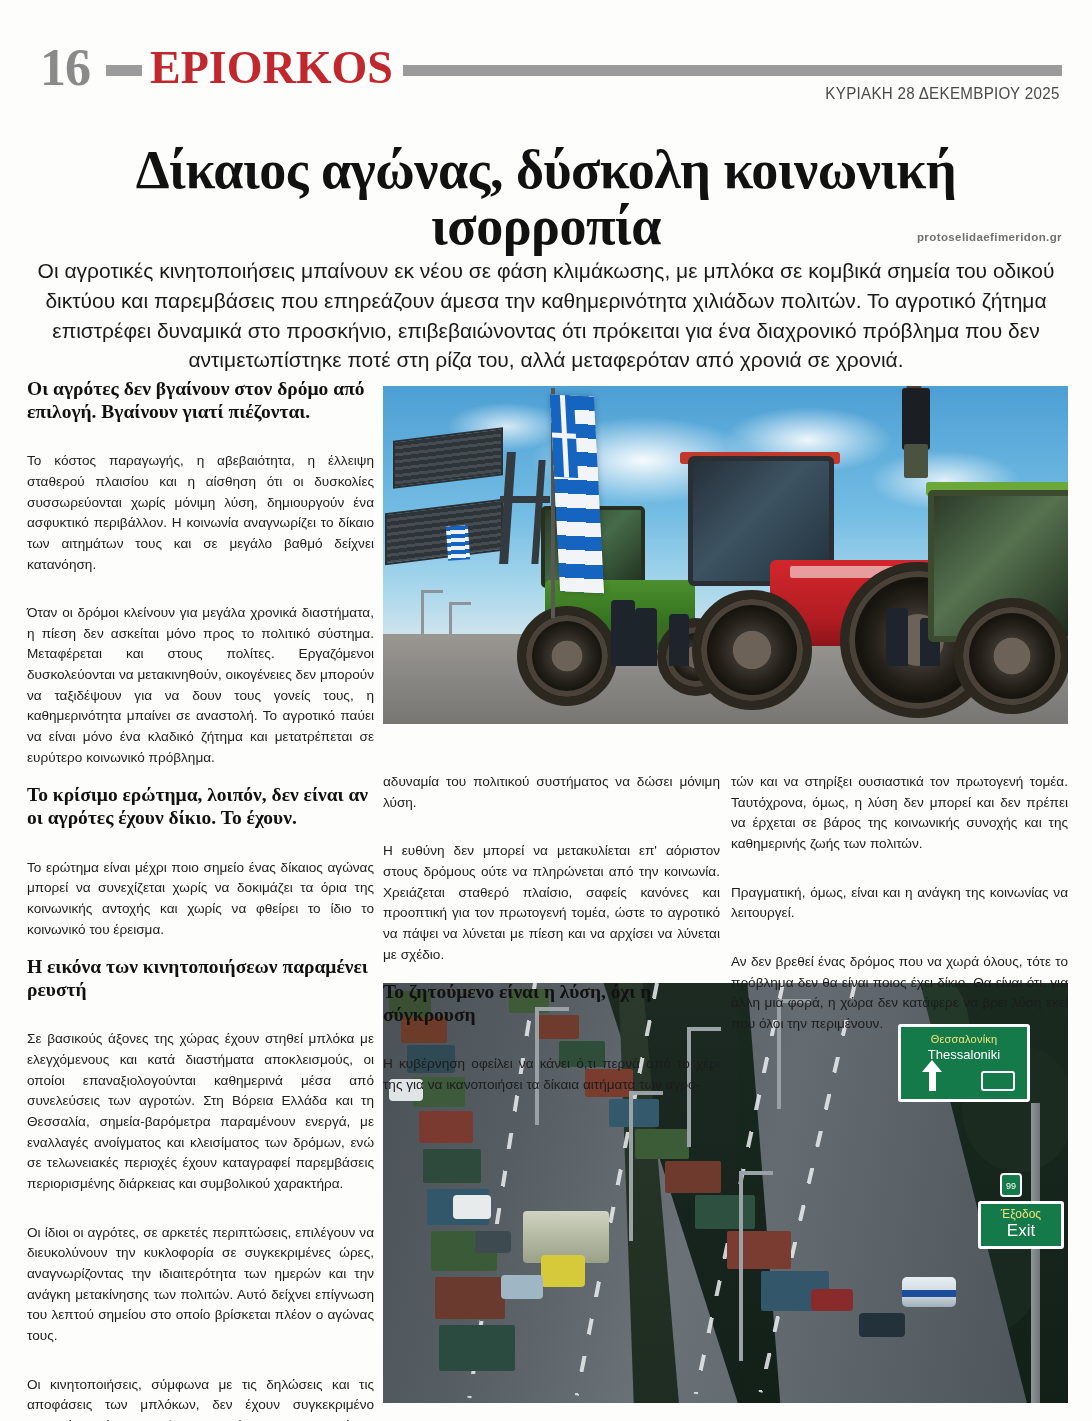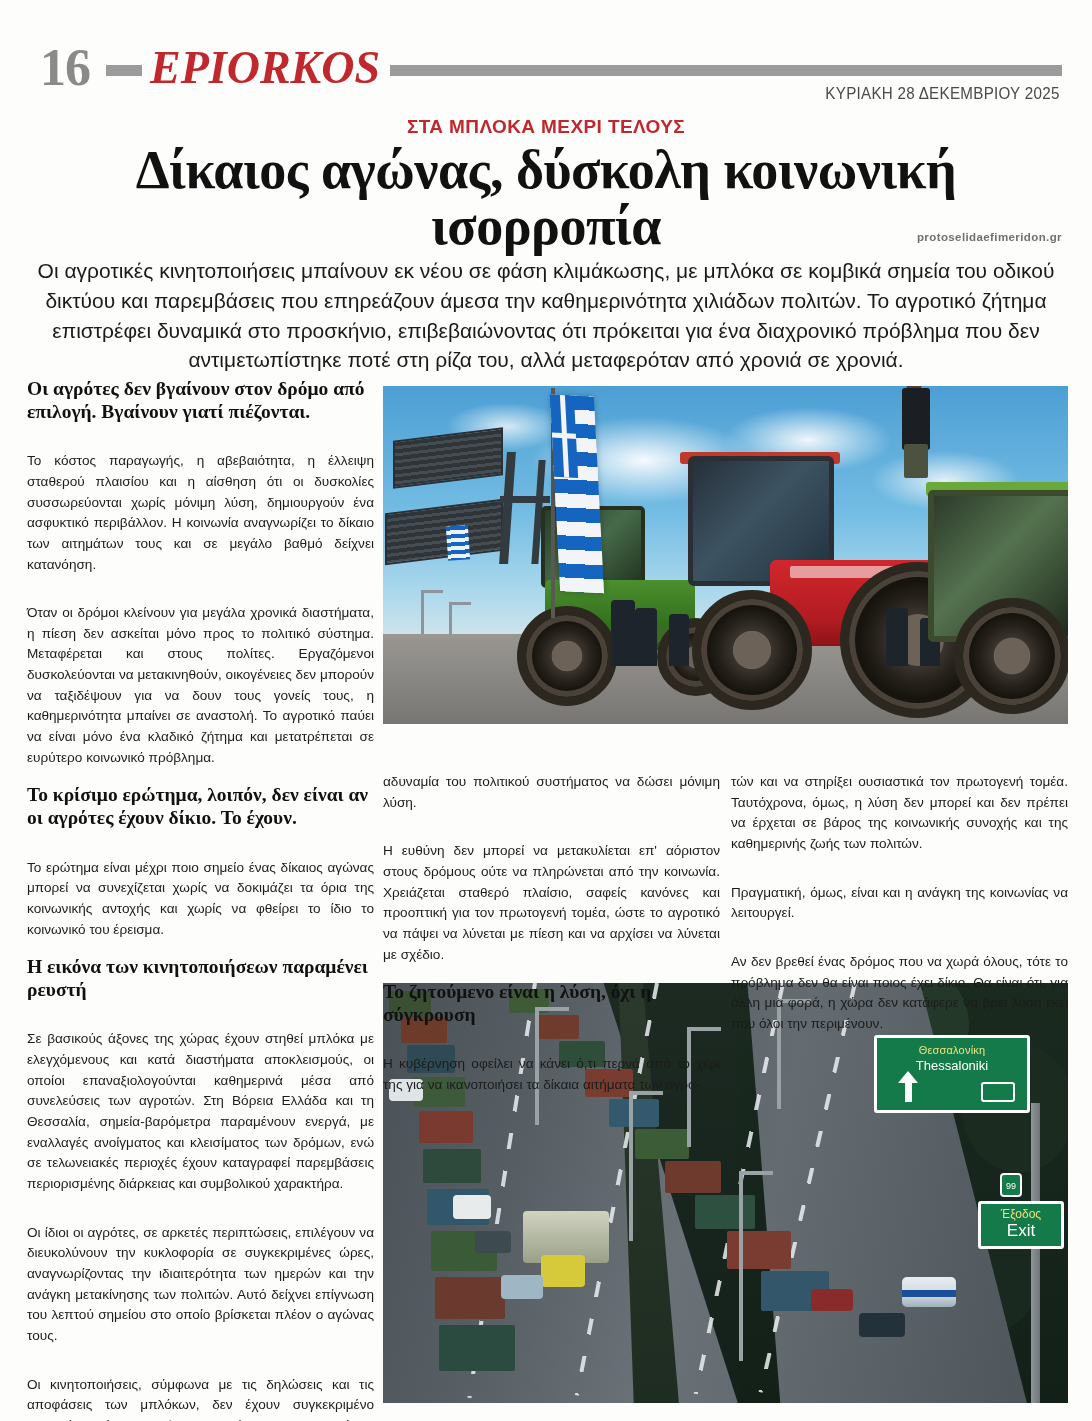--- a/index.html
+++ b/index.html
@@ -43,21 +43,20 @@
     margin: 0 8px;
   }
   .brand {
     font-family: "Liberation Serif", serif;
     font-weight: bold;
     font-size: 46px;
     line-height: 1;
     color: #c0282d;
     letter-spacing: 0px;
     margin-top: -4px;
-    font-style: italic;
   }
   .rule-long {
     height: 11px;
     background: #9b9b9b;
     flex: 1;
     margin-left: 10px;
   }
   .dateline {
     position: absolute;
     right: 32px; top: 84px;
@@ -380,22 +379,22 @@
   .sign-green {
     position: absolute;
     background: #157a4a;
     border: 3px solid #ffffff;
     border-radius: 3px;
     color: #ffffff;
     font-family: "Liberation Sans", sans-serif;
     text-align: center;
   }
   .sign-thess {
-    right: 38px; top: 52px;
-    width: 156px; height: 78px;
+    right: 38px; top: 41px;
+    width: 132px; height: 78px;
     padding-top: 6px;
   }
   .sign-thess .gr { font-size: 11px; color: #f1e27a; line-height: 1.15; letter-spacing: .2px;}
   .sign-thess .en { font-size: 13px; color: #ffffff; line-height: 1.2; margin-top: 1px;}
   .arrow-up {
     position: absolute; left: 28px; bottom: 8px;
     width: 7px; height: 20px; background: #fff;
   }
   .arrow-up::before {
     content:""; position:absolute; left:-7px; top:-11px;
@@ -442,21 +441,20 @@
 <div class="page">
 
   <div class="masthead">
     <div class="folio">16</div>
     <div class="rule-short"></div>
     <div class="brand">EPIORKOS</div>
     <div class="rule-long"></div>
   </div>
   <div class="dateline">ΚΥΡΙΑΚΗ 28 ΔΕΚΕΜΒΡΙΟΥ 2025</div>
 
-  <div class="kicker">ΣΤΑ ΜΠΛΟΚΑ ΜΕΧΡΙ ΤΕΛΟΥΣ</div>
   <div class="headline">Δίκαιος αγώνας, δύσκολη κοινωνική ισορροπία</div>
   <div class="watermark">protoselidaefimeridon.gr</div>
 
   <div class="standfirst">Οι αγροτικές κινητοποιήσεις μπαίνουν εκ νέου σε φάση κλιμάκωσης, με μπλόκα σε κομβικά σημεία του οδικού δικτύου και παρεμβάσεις που επηρεάζουν άμεσα την καθημερινότητα χιλιάδων πολιτών. Το αγροτικό ζήτημα επιστρέφει δυναμικά στο προσκήνιο, επιβεβαιώνοντας ότι πρόκειται για ένα διαχρονικό πρόβλημα που δεν αντιμετωπίστηκε ποτέ στη ρίζα του, αλλά μεταφερόταν από χρονιά σε χρονιά.</div>
 
   <div class="photo photo-top">
     <div class="sky"></div>
 
     <div class="gantry">
       <div class="panel p1"></div>

